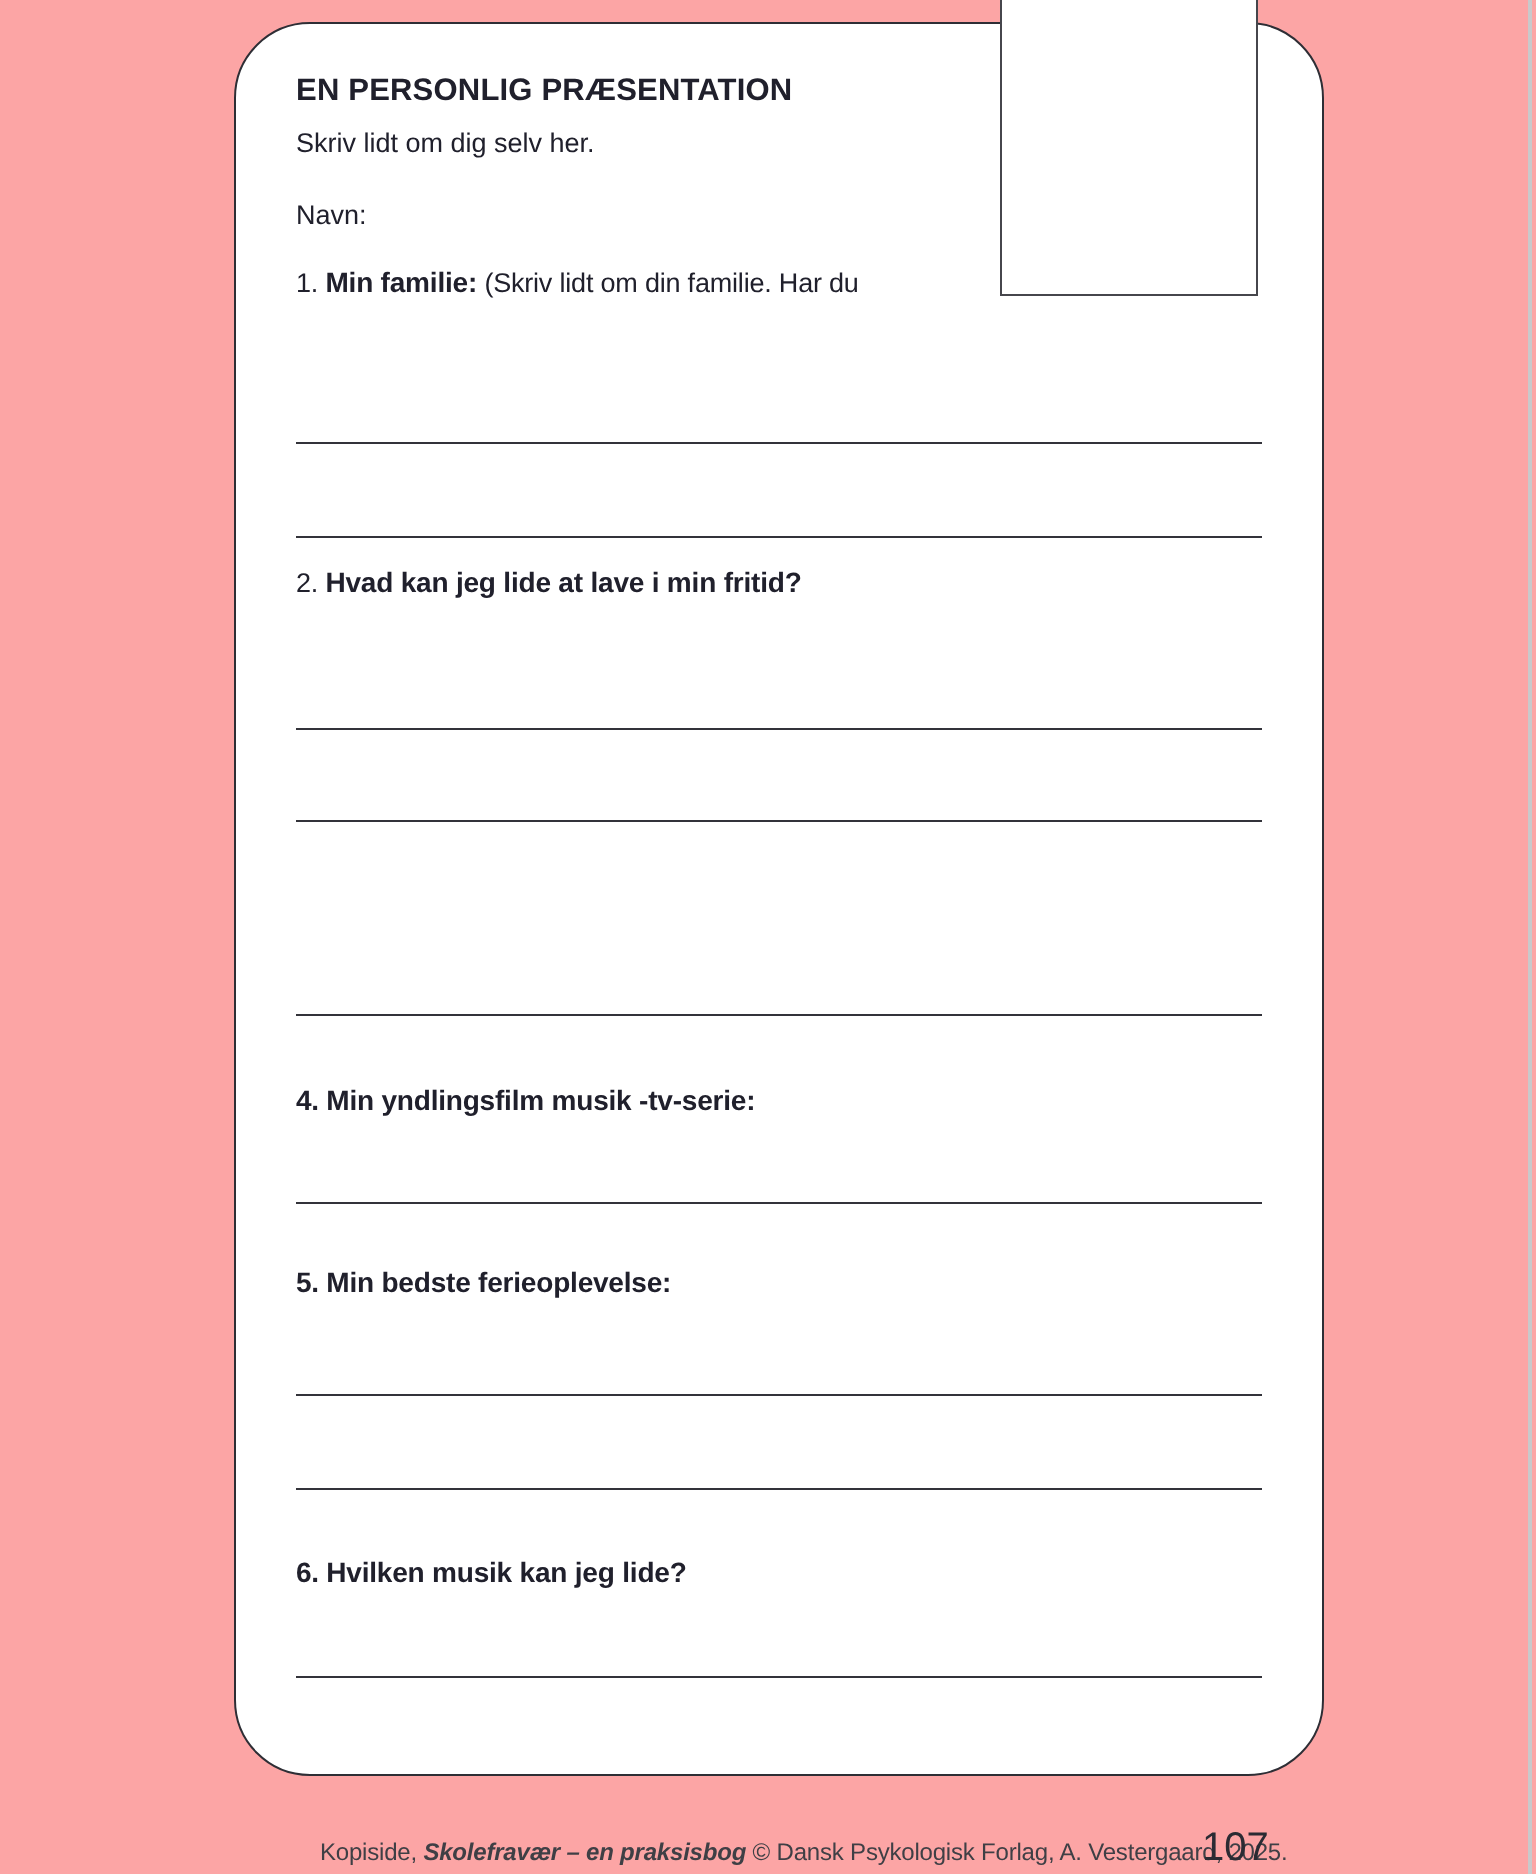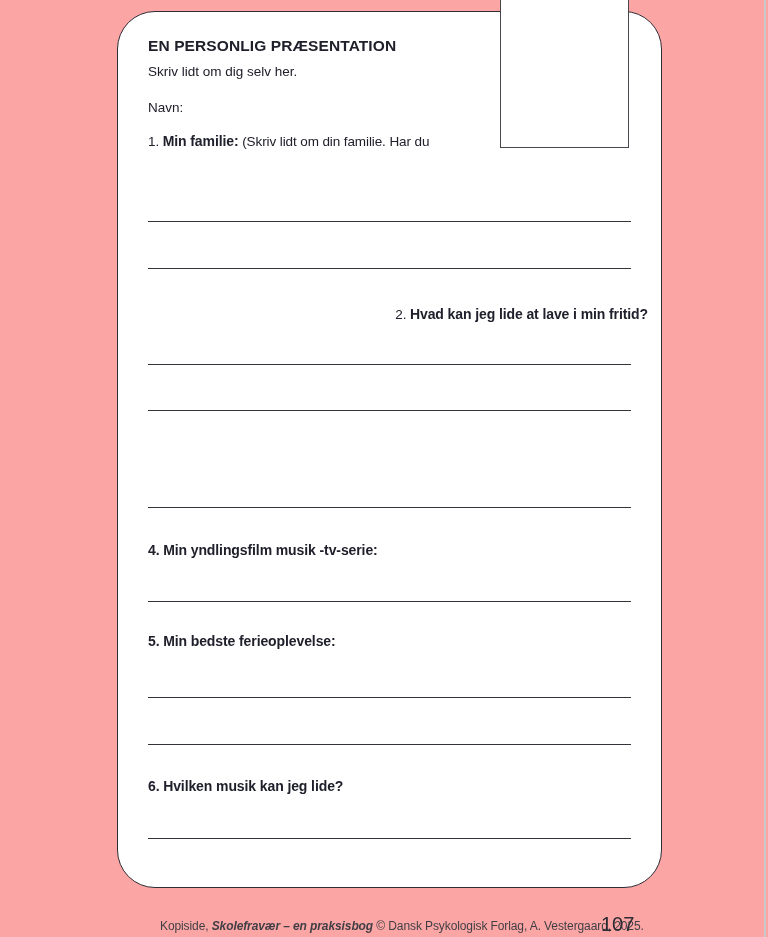--- a/index.html
+++ b/index.html
@@ -77,21 +77,21 @@
     left: 148px;
     font-size: 13.5px;
     line-height: 27px;
     letter-spacing: -0.1px;
     z-index: 2;
     width: 500px;
   }
   .q .q-label { font-weight: 700; font-size: 14px; }
   .q.bold-num .q-num { font-weight: 700; font-size: 14px; }
   .q1 { top: 128px; }
-  .q2 { top: 301px; text-align: right; }
+  .q2 { top: 278px; }
   .q3 { top: 437px; }
   .q4 { top: 537px; }
   .q5 { top: 628px; }
   .q6 { top: 773px; }
   
   .wl {
     position: absolute;
     left: 148px;
     width: 483px;
     height: 0;

